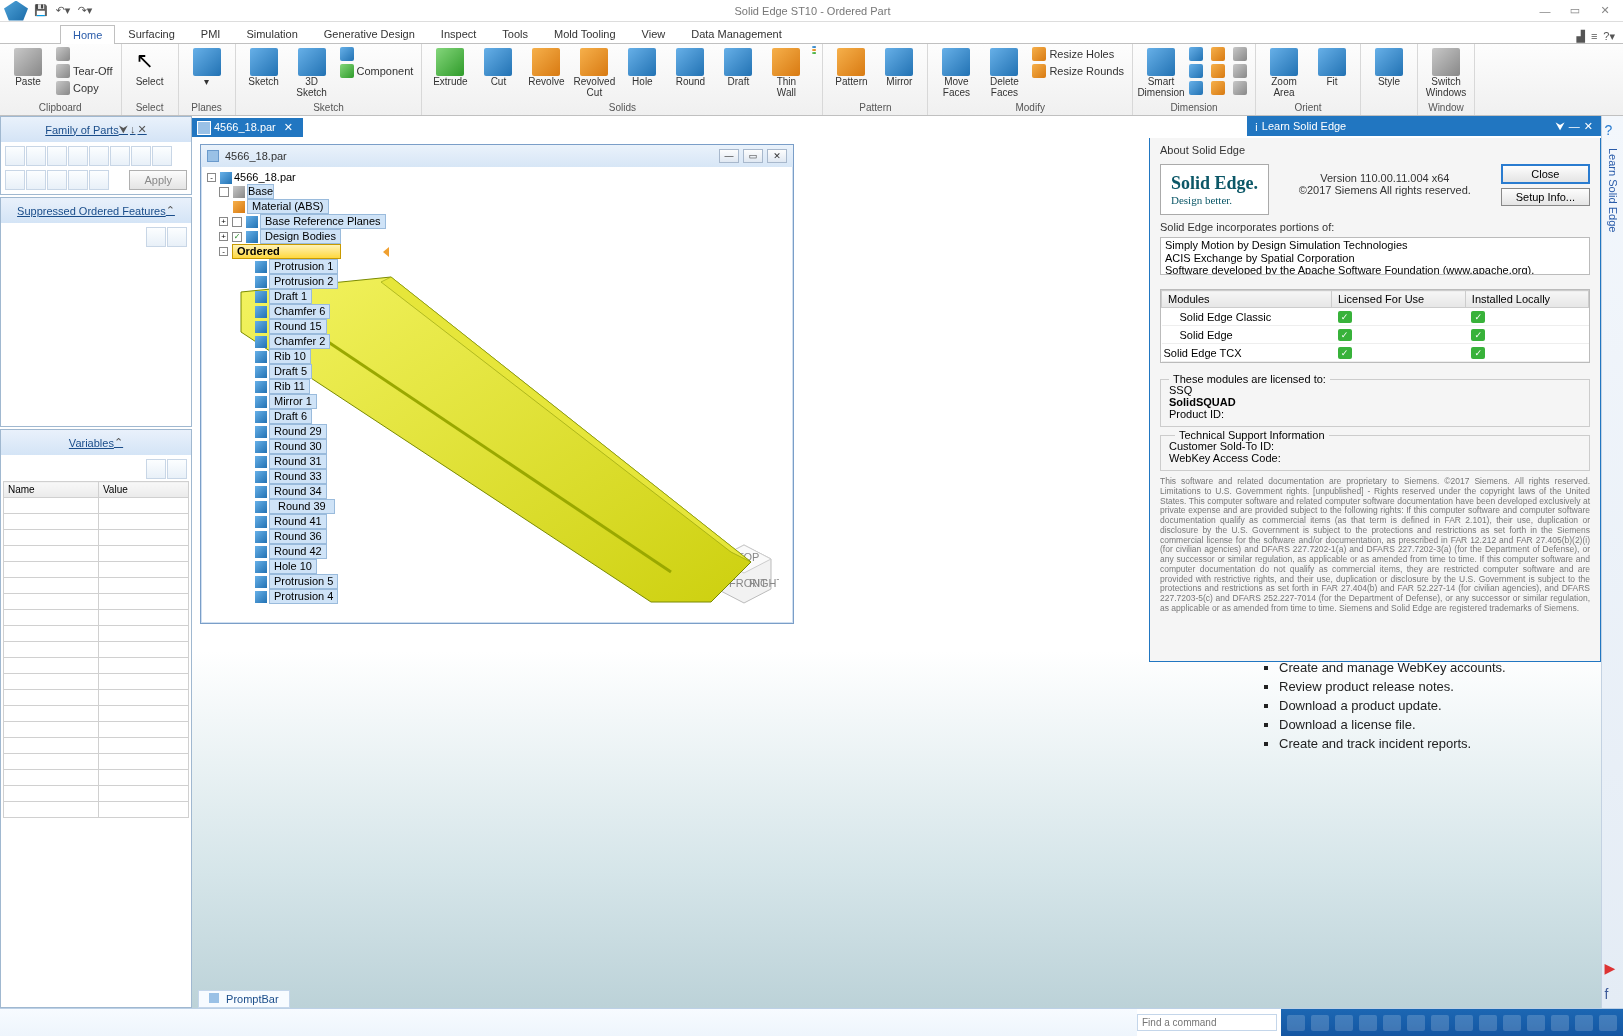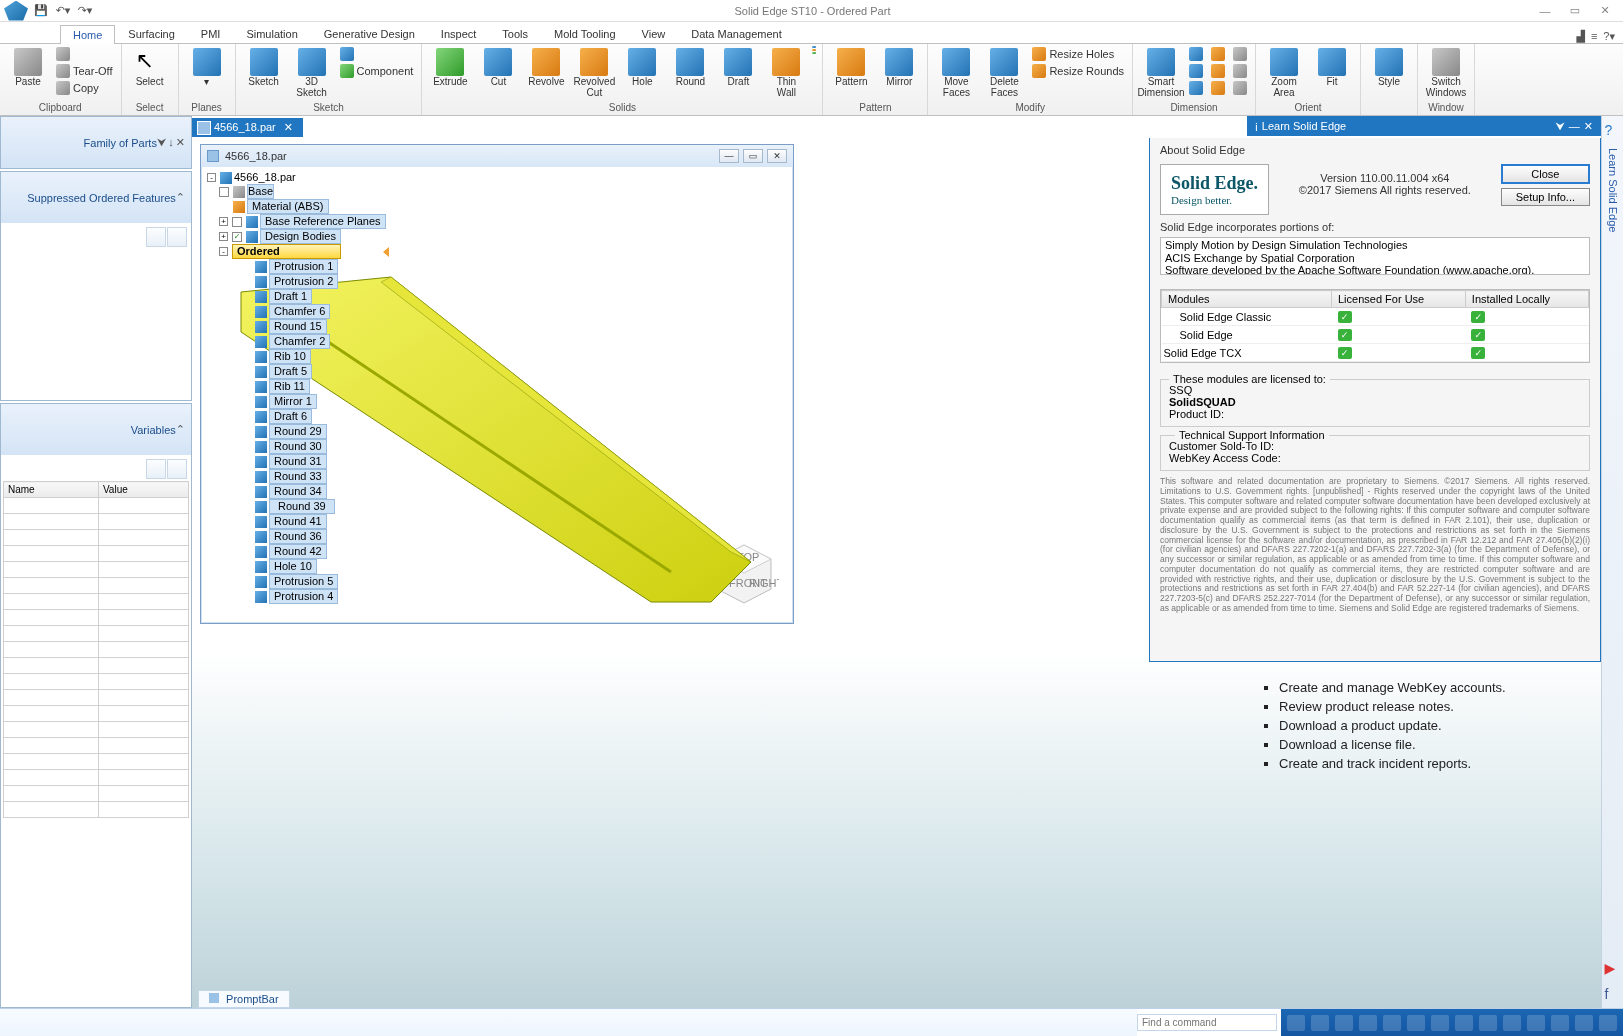--- a/index.html
+++ b/index.html
@@ -33,21 +33,21 @@
 .ric-blue { background: linear-gradient(135deg,#67b0e8,#2272b3); }
 .ric-orange { background: linear-gradient(135deg,#f6b04b,#d87a12); }
 .ric-green { background: linear-gradient(135deg,#84d67b,#2f9b2a); }
 .ric-grey { background: linear-gradient(135deg,#c8c8c8,#888); }
 .rcol { display: flex; flex-direction: column; gap: 1px; }
 
 
 .main { position: absolute; top: 116px; left: 0; right: 0; bottom: 28px; display: flex; }
 .left-pane { width: 192px; display: flex; flex-direction: column; gap: 2px; }
 .panel { border: 1px solid #a0b8d0; background: #fff; }
-.panel-head { background: linear-gradient(#e9f1fb,#d4e4f6); padding: 19px 6px; color: #1a4d8a; font-size: 11px; display: flex; align-items: center; justify-content: flex-end; }
+.panel-head { background: linear-gradient(#e9f1fb,#d4e4f6); padding: 6px 6px; color: #1a4d8a; font-size: 11px; display: flex; align-items: center; justify-content: center; text-decoration: underline; }
 .panel-head .ctrls { display: flex; gap: 2px; color: #555; font-size: 9px; }
 .panel-body { padding: 2px; }
 .tbrow { display: flex; gap: 1px; padding: 2px; flex-wrap: wrap; }
 .tbtn { width: 20px; height: 20px; border: 1px solid #c8d6e6; background: linear-gradient(#fcfeff,#e8f0f8); }
 .apply-btn { padding: 2px 14px; border: 1px solid #b0b0b0; background: linear-gradient(#fcfcfc,#e4e4e4); color: #888; }
 .var-table { width: 100%; border-collapse: collapse; }
 .var-table th, .var-table td { border: 1px solid #d0d0d0; padding: 2px 4px; text-align: left; font-size: 10px; height: 16px; background: #fff; }
 .var-table th { background: linear-gradient(#f8f8f8,#eaeaea); font-weight: normal; }
 
 .center-pane { flex: 1; position: relative; background: linear-gradient(180deg,#fff 0%,#fff 60%,#d5e5e9 85%,#bcd2d8 100%); }
@@ -77,21 +77,21 @@
 .model-shape { position: absolute; left: 30px; top: 105px; width: 520px; height: 340px; z-index: 1; }
 .viewcube { position: absolute; right: 14px; bottom: 14px; width: 70px; height: 70px; }
 
 .right-sidebar { position: absolute; right: 0; top: 0; width: 22px; height: 100%; background: linear-gradient(#f3f7fc,#e4ecf5); border-left: 1px solid #c4d2e2; display: flex; flex-direction: column; align-items: center; padding-top: 6px; gap: 10px; }
 .right-sidebar .ico { width: 16px; height: 16px; }
 .vlabel { writing-mode: vertical-rl; color: #2a5caa; font-size: 11px; }
 
 
 .learn-head { position: absolute; top: 0; right: 22px; width: 354px; height: 20px; background: #2176c1; color: #fff; display: flex; align-items: center; padding: 0 8px; font-size: 11px; }
 .learn-head .lh-ctrls { margin-left: auto; display: flex; gap: 4px; }
-.learn-body { position: absolute; top: 556px; right: 22px; width: 354px; padding: 6px 14px; }
+.learn-body { position: absolute; top: 536px; right: 22px; width: 354px; padding: 6px 14px; }
 .learn-body ul { list-style: square; padding-left: 18px; }
 .learn-body li { font-size: 13px; padding: 2px 0; color: #222; }
 
 .about-dialog { position: absolute; top: 22px; right: 22px; width: 452px; height: 524px; background: #f5f5f5; border: 1px solid #2176c1; border-top: none; display: flex; flex-direction: column; font-size: 11px; }
 .about-dialog .ad-head { padding: 6px 10px 4px; color: #333; }
 .about-dialog .ad-top { display: flex; padding: 4px 10px; gap: 24px; align-items: flex-start; }
 .logo-box { border: 1px solid #aaa; padding: 8px 10px; background: #fff; }
 .logo-box .l1 { font-family: Georgia, serif; font-size: 18px; color: #0b5767; font-weight: bold; }
 .logo-box .l2 { font-family: Georgia, serif; font-size: 11px; color: #0b5767; }
 .ad-version { flex: 1; font-size: 11px; text-align: center; color: #333; padding-top: 8px; }
@@ -382,20 +382,42 @@
   <div class="left-pane">
     <div class="panel">
       <div class="panel-head">
           <span>Family of Parts</span>
           <span class="ctrls">
             <span>⮟</span>
             <span>↓</span>
             <span>✕</span>
           </span>
         </div>
+      <div class="panel-body">
+        <div class="tbrow">
+          <span class="tbtn"></span>
+            <span class="tbtn"></span>
+            <span class="tbtn"></span>
+            <span class="tbtn"></span>
+            <span class="tbtn"></span>
+            <span class="tbtn"></span>
+            <span class="tbtn"></span>
+            <span class="tbtn"></span>
+        </div>
+        <div class="tbrow" style="justify-content:space-between">
+          <span style="display:flex;gap:1px">
+              <span class="tbtn"></span>
+              <span class="tbtn"></span>
+              <span class="tbtn"></span>
+              <span class="tbtn"></span>
+              <span class="tbtn"></span>
+            </span>
+          <button class="apply-btn">Apply</button>
+        </div>
+      </div>
     </div>
     <div class="panel" style="height:230px">
       <div class="panel-head">
           <span>Suppressed Ordered Features</span>
           <span class="ctrls">
             <span>⌃</span>
           </span>
         </div>
       <div class="panel-body">
         <div class="tbrow" style="justify-content:flex-end">

